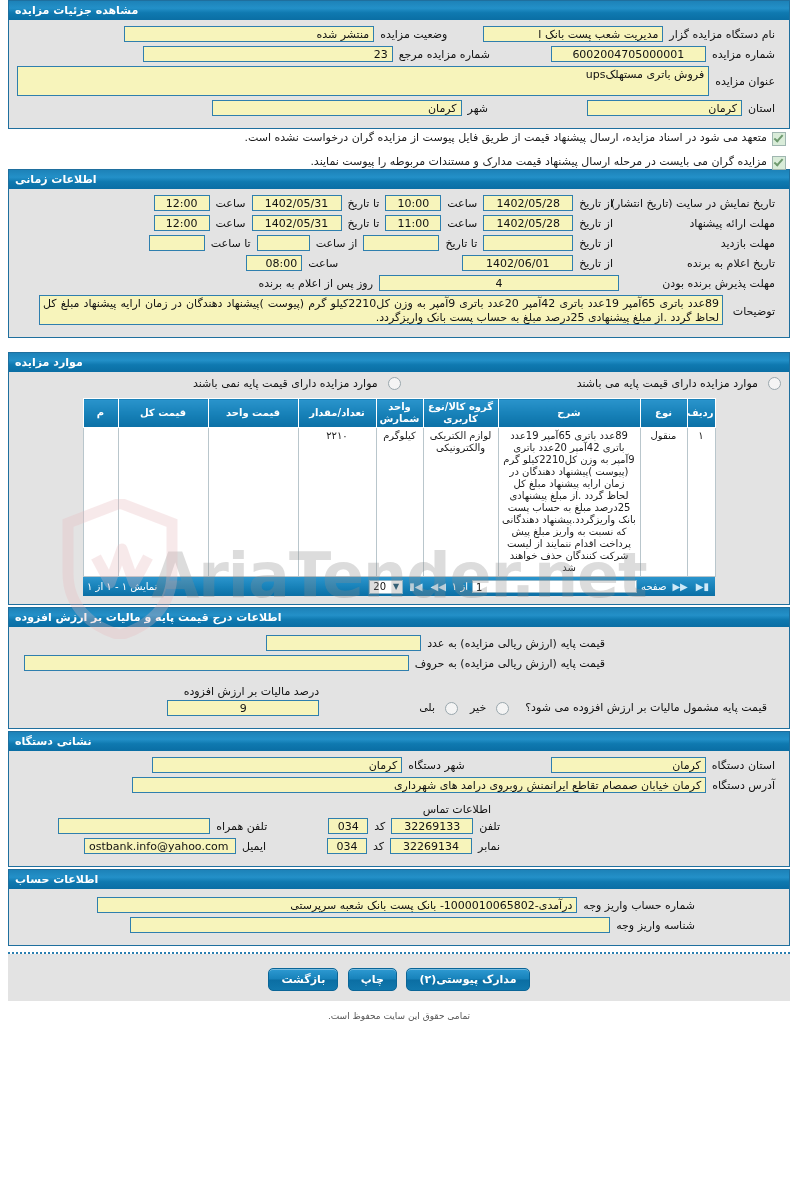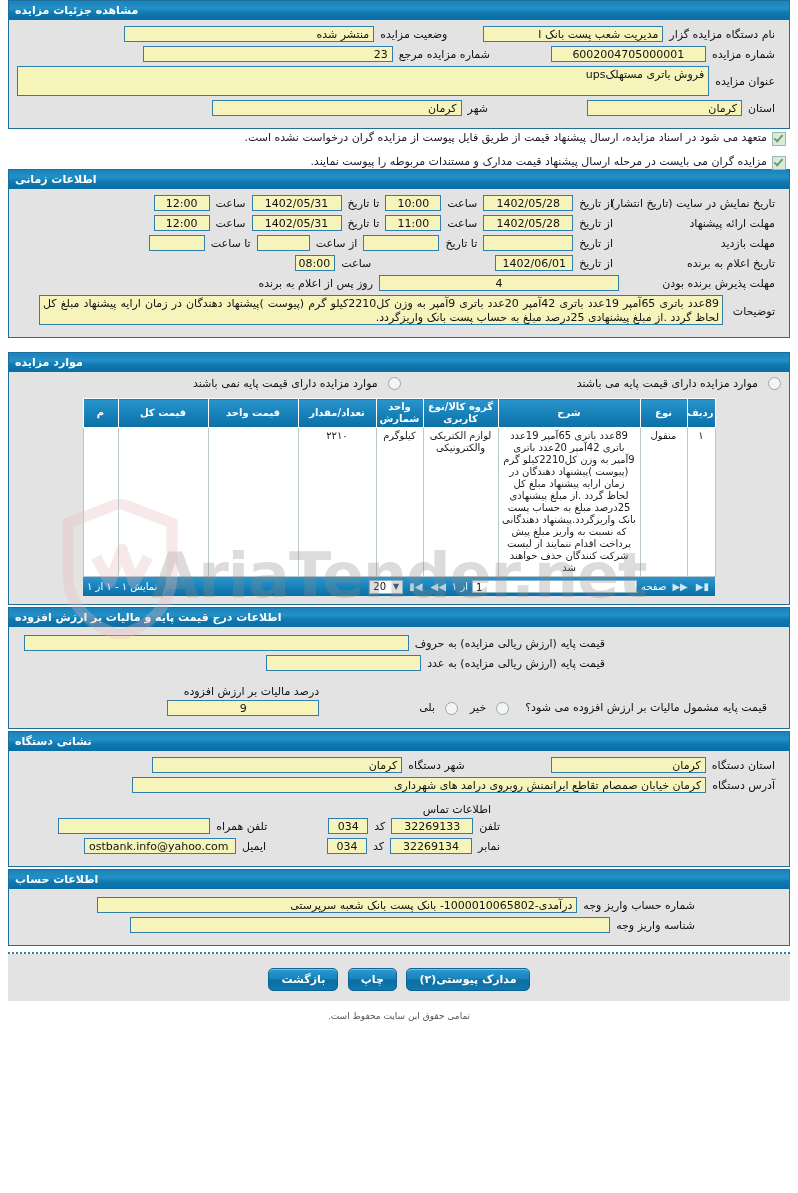--- a/index.html
+++ b/index.html
@@ -299,23 +299,23 @@
         <span class="fld" style="width:76px;"></span>
         <span class="lbl">از ساعت</span>
         <span class="fld" style="width:53px;"></span>
         <span class="lbl">تا ساعت</span>
         <span class="fld" style="width:56px;"></span>
       </div>
 
       <div class="row">
         <span class="lbl" style="width:150px;text-align:right;">تاریخ اعلام به برنده</span>
         <span class="lbl">از تاریخ</span>
-        <span class="fld" style="width:78px;">1402/06/01</span>
+        <span class="fld" style="width:111px;">1402/06/01</span>
         <span class="lbl" style="margin-right:118px;">ساعت</span>
-        <span class="fld" style="width:40px;padding-left:24px;">08:00</span>
+        <span class="fld" style="width:56px;padding-left:24px;">08:00</span>
       </div>
 
       <div class="row">
         <span class="lbl" style="width:150px;text-align:right;">مهلت پذیرش برنده بودن</span>
         <span class="fld" style="width:240px;">4</span>
         <span class="lbl">روز پس از اعلام به برنده</span>
       </div>
 
       <div class="row" style="align-items:flex-start;">
         <span class="lbl" style="width:46px;text-align:right;padding-top:10px;">توضیحات</span>
@@ -396,27 +396,27 @@
     </div>
   </div>
 
   <div class="bar-wrap" style="margin-top:2px;">
     <div class="bar">اطلاعات درج قیمت پایه و مالیات بر ارزش افزوده</div>
   </div>
   <div class="panel">
     <div class="sect-body" style="padding:8px;">
 
       <div class="row" style="justify-content:flex-start;padding-right:170px;">
+        <span class="lbl">قیمت پایه (ارزش ریالی مزایده) به عدد</span>
+        <span class="fld" style="width:155px;"></span>
+      </div>
+
+      <div class="row" style="justify-content:flex-start;padding-right:170px;">
         <span class="lbl">قیمت پایه (ارزش ریالی مزایده) به حروف</span>
         <span class="fld" style="width:385px;"></span>
-      </div>
-
-      <div class="row" style="justify-content:flex-start;padding-right:170px;">
-        <span class="lbl">قیمت پایه (ارزش ریالی مزایده) به عدد</span>
-        <span class="fld" style="width:155px;"></span>
       </div>
 
       <div class="row" style="justify-content:flex-start;margin-top:14px;padding-right:8px;align-items:flex-start;">
         <span class="lbl" style="padding-top:16px;">قیمت پایه مشمول مالیات بر ارزش افزوده می شود؟</span>
         <span class="radio" style="margin-right:10px;margin-top:17px;"></span>
         <span class="lbl" style="padding-top:16px;">خیر</span>
         <span class="radio" style="margin-right:6px;margin-top:17px;"></span>
         <span class="lbl" style="padding-top:16px;">بلی</span>
 
         <span style="margin-right:94px;text-align:center;">

